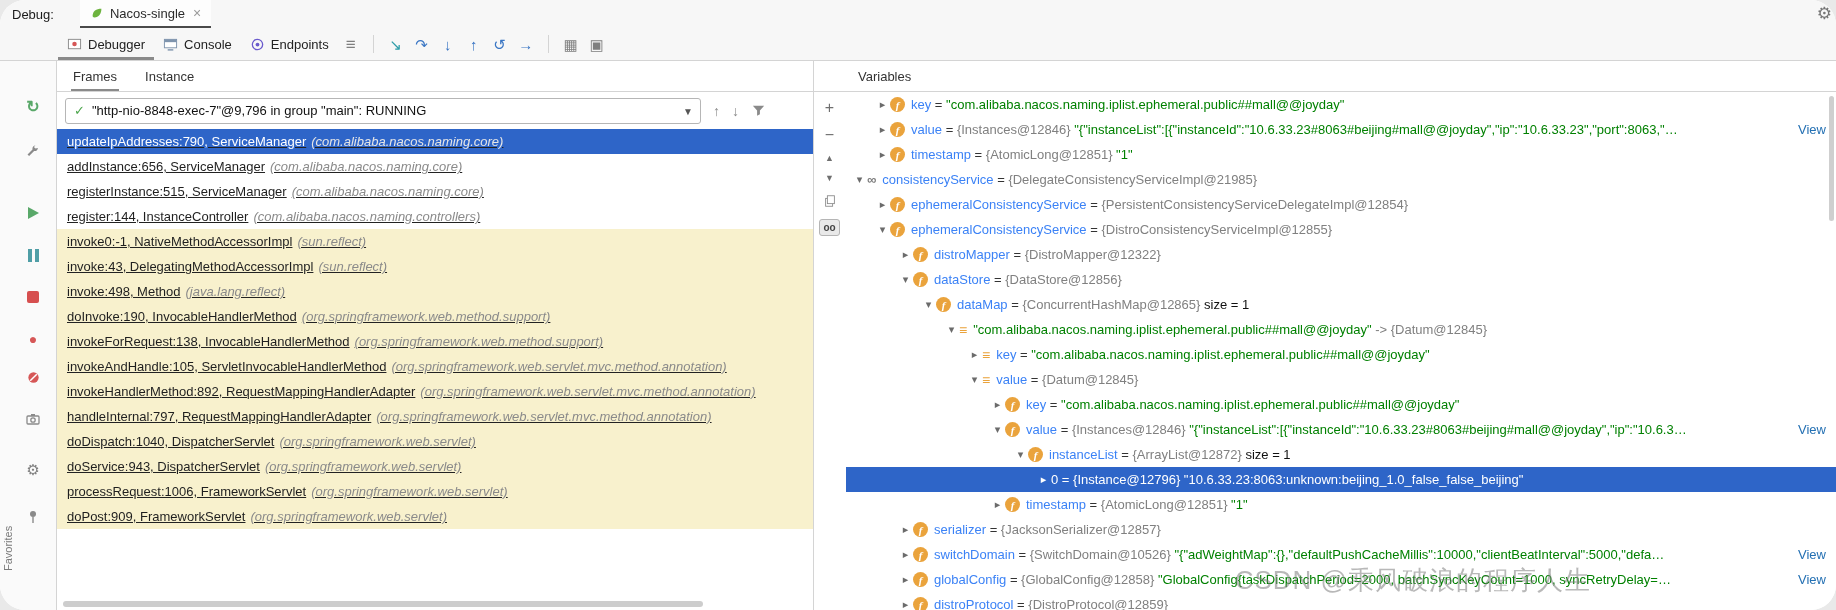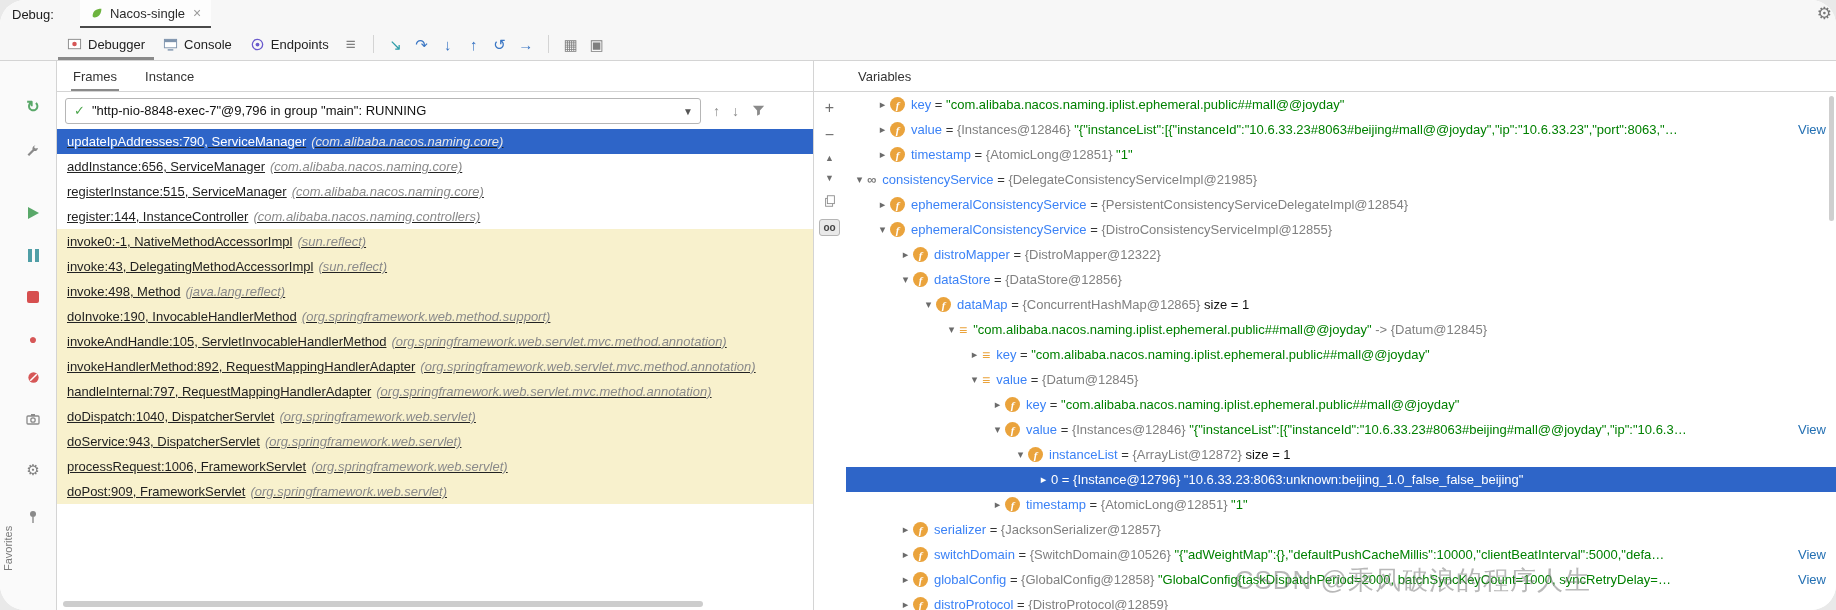--- a/index.html
+++ b/index.html
@@ -228,20 +228,21 @@
     </div>
     <div id="frames-list">
         <div class="frame-row sel"><span class="frame-text">updateIpAddresses:790, ServiceManager</span><span class="frame-pkg">(com.alibaba.nacos.naming.core)</span></div>
         <div class="frame-row"><span class="frame-text">addInstance:656, ServiceManager</span><span class="frame-pkg">(com.alibaba.nacos.naming.core)</span></div>
         <div class="frame-row"><span class="frame-text">registerInstance:515, ServiceManager</span><span class="frame-pkg">(com.alibaba.nacos.naming.core)</span></div>
         <div class="frame-row"><span class="frame-text">register:144, InstanceController</span><span class="frame-pkg">(com.alibaba.nacos.naming.controllers)</span></div>
         <div class="frame-row lib"><span class="frame-text">invoke0:-1, NativeMethodAccessorImpl</span><span class="frame-pkg">(sun.reflect)</span></div>
         <div class="frame-row lib"><span class="frame-text">invoke:43, DelegatingMethodAccessorImpl</span><span class="frame-pkg">(sun.reflect)</span></div>
         <div class="frame-row lib"><span class="frame-text">invoke:498, Method</span><span class="frame-pkg">(java.lang.reflect)</span></div>
         <div class="frame-row lib"><span class="frame-text">doInvoke:190, InvocableHandlerMethod</span><span class="frame-pkg">(org.springframework.web.method.support)</span></div>
+        <div class="frame-row lib"><span class="frame-text">invokeForRequest:138, InvocableHandlerMethod</span><span class="frame-pkg">(org.springframework.web.method.support)</span></div>
         <div class="frame-row lib"><span class="frame-text">invokeAndHandle:105, ServletInvocableHandlerMethod</span><span class="frame-pkg">(org.springframework.web.servlet.mvc.method.annotation)</span></div>
         <div class="frame-row lib"><span class="frame-text">invokeHandlerMethod:892, RequestMappingHandlerAdapter</span><span class="frame-pkg">(org.springframework.web.servlet.mvc.method.annotation)</span></div>
         <div class="frame-row lib"><span class="frame-text">handleInternal:797, RequestMappingHandlerAdapter</span><span class="frame-pkg">(org.springframework.web.servlet.mvc.method.annotation)</span></div>
         <div class="frame-row lib"><span class="frame-text">doDispatch:1040, DispatcherServlet</span><span class="frame-pkg">(org.springframework.web.servlet)</span></div>
         <div class="frame-row lib"><span class="frame-text">doService:943, DispatcherServlet</span><span class="frame-pkg">(org.springframework.web.servlet)</span></div>
         <div class="frame-row lib"><span class="frame-text">processRequest:1006, FrameworkServlet</span><span class="frame-pkg">(org.springframework.web.servlet)</span></div>
         <div class="frame-row lib"><span class="frame-text">doPost:909, FrameworkServlet</span><span class="frame-pkg">(org.springframework.web.servlet)</span></div>
       </div>
     <div class="h-scroll"></div>
   </div>

